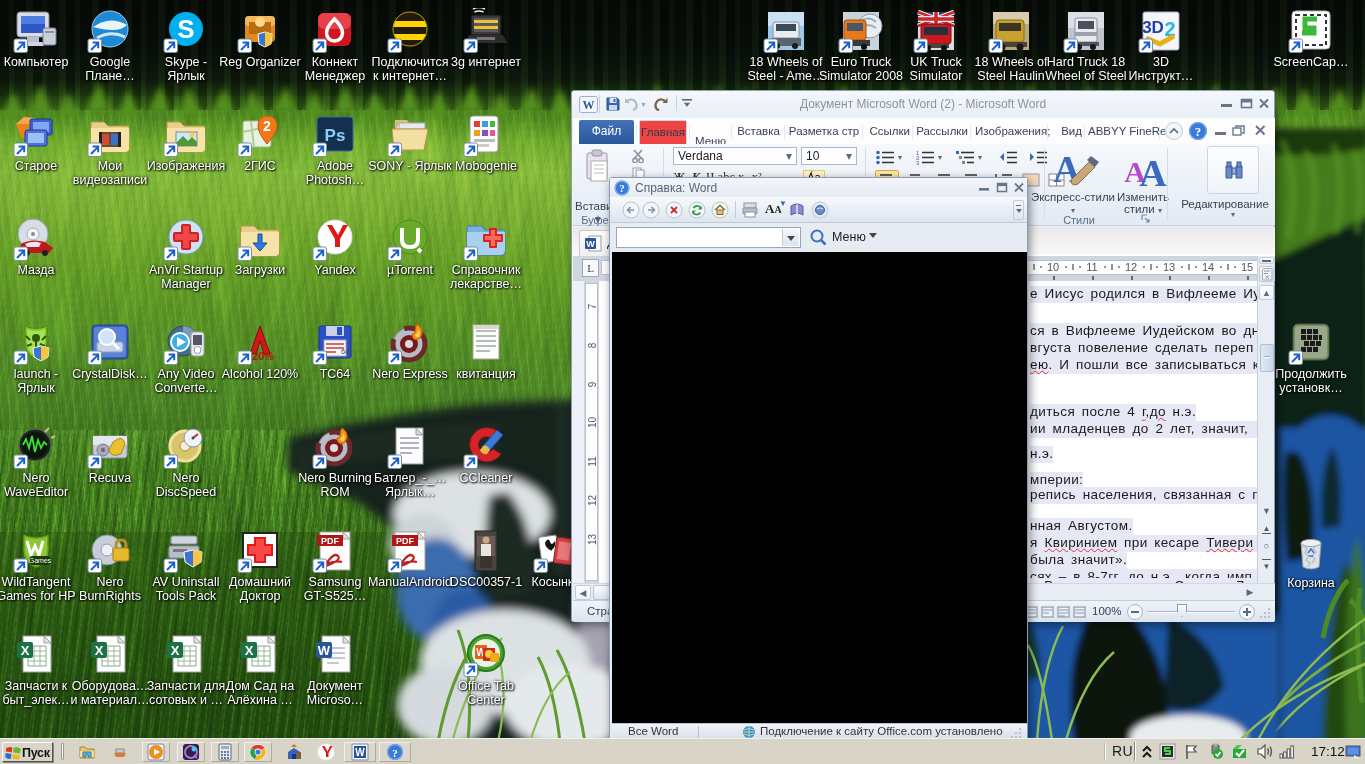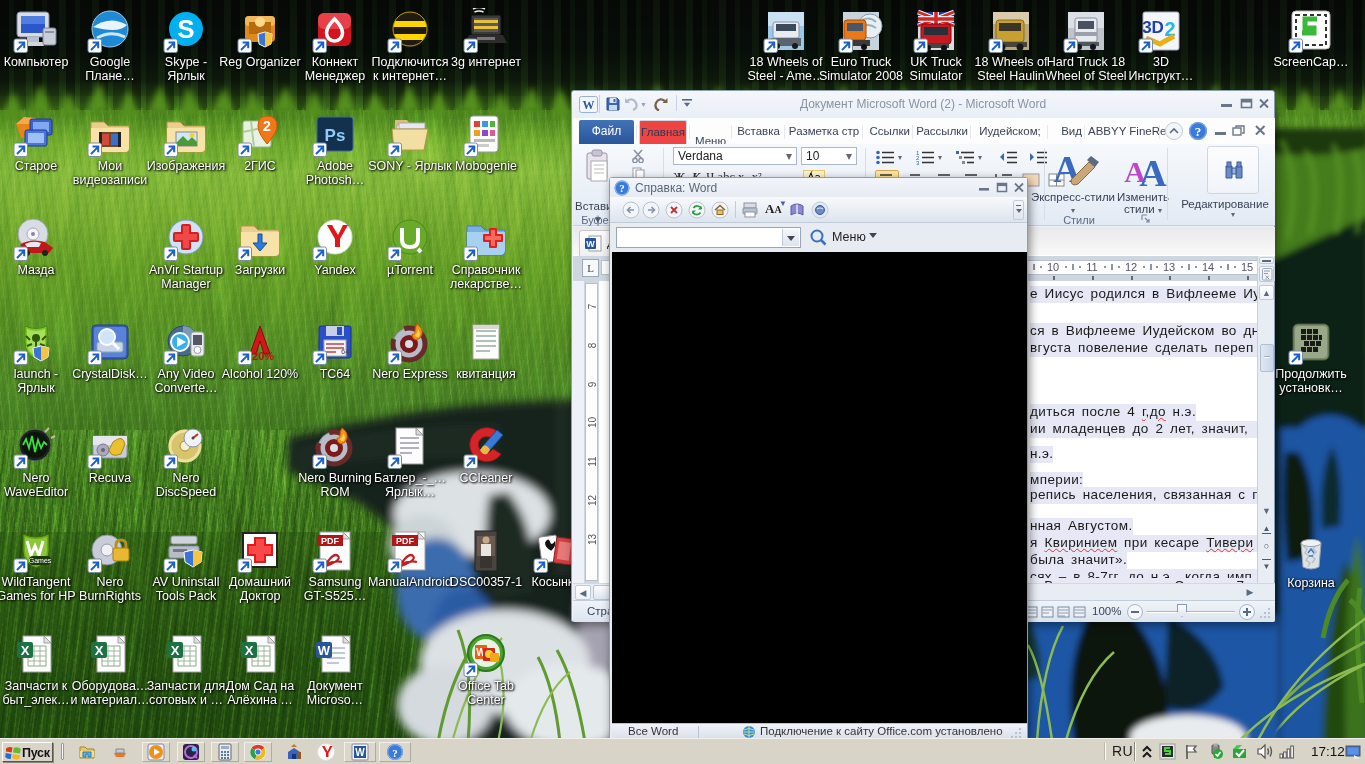--- a/index.html
+++ b/index.html
@@ -891,21 +891,21 @@
         <div class="ab" style="left:119px;top:12px;width:37px;height:24px;color:#3a4356;font-size:11.5px;text-align:center;line-height:23px;white-space:nowrap">Меню</div>
         <div class="ab" style="left:158px;top:7px;width:1px;height:14px;background:#e6eaef"></div>
         <div class="ab" style="left:162px;top:2px;width:47px;height:24px;color:#3a4356;font-size:11.5px;text-align:center;line-height:23px;white-space:nowrap">Вставка</div>
         <div class="ab" style="left:211px;top:7px;width:1px;height:14px;background:#e6eaef"></div>
         <div class="ab" style="left:215px;top:2px;width:72px;height:24px;color:#3a4356;font-size:11.5px;text-align:center;line-height:23px;white-space:nowrap">Разметка стр</div>
         <div class="ab" style="left:289px;top:7px;width:1px;height:14px;background:#e6eaef"></div>
         <div class="ab" style="left:294px;top:2px;width:43px;height:24px;color:#3a4356;font-size:11.5px;text-align:right;line-height:23px;white-space:nowrap">Ссылки</div>
         <div class="ab" style="left:339px;top:7px;width:1px;height:14px;background:#e6eaef"></div>
         <div class="ab" style="left:343px;top:2px;width:52px;height:24px;color:#3a4356;font-size:11.5px;text-align:center;line-height:23px;white-space:nowrap">Рассылки</div>
         <div class="ab" style="left:397px;top:7px;width:1px;height:14px;background:#e6eaef"></div>
-        <div class="ab" style="left:402px;top:2px;width:70px;height:24px;color:#3a4356;font-size:11.5px;text-align:center;line-height:23px;white-space:nowrap">Иудейском;</div>
+        <div class="ab" style="left:402px;top:2px;width:70px;height:24px;color:#3a4356;font-size:11.5px;text-align:center;line-height:23px;white-space:nowrap">Изображения;</div>
         <div class="ab" style="left:474px;top:7px;width:1px;height:14px;background:#e6eaef"></div>
         <div class="ab" style="left:479px;top:2px;width:30px;height:24px;color:#3a4356;font-size:11.5px;text-align:right;line-height:23px;white-space:nowrap">Вид</div>
         <div class="ab" style="left:511px;top:7px;width:1px;height:14px;background:#e6eaef"></div>
         <div class="ab" style="left:515px;top:2px;width:69px;height:24px;color:#3a4356;font-size:11.5px;text-align:center;line-height:23px;white-space:nowrap">ABBYY FineRe</div>
         <div class="ab" style="left:586px;top:7px;width:1px;height:14px;background:#e6eaef"></div>
         <svg class="ab" style="left:590px;top:4px" width="22" height="18">
           <circle cx="11" cy="9" r="8.5" fill="#f4f7fa" stroke="#c0cbd8"></circle>
           <path d="M7 11 l4 -4 4 4" stroke="#5a6a80" stroke-width="1.6" fill="none"></path>
         </svg>
 <svg class="ab" style="left:615px;top:3px" width="20" height="20">
@@ -1136,20 +1136,21 @@
         <div class="ab" style="left:0;top:98px;width:16px;text-align:center;font-size:10px;color:#556;transform:rotate(-90deg)">9</div>
         <div class="ab" style="left:0;top:136px;width:16px;text-align:center;font-size:10px;color:#556;transform:rotate(-90deg)">10</div>
         <div class="ab" style="left:0;top:175px;width:16px;text-align:center;font-size:10px;color:#556;transform:rotate(-90deg)">11</div>
         <div class="ab" style="left:0;top:214px;width:16px;text-align:center;font-size:10px;color:#556;transform:rotate(-90deg)">12</div>
         <div class="ab" style="left:0;top:253px;width:16px;text-align:center;font-size:10px;color:#556;transform:rotate(-90deg)">13</div>
       </div>
       <div class="ab" style="left:27px;top:190px;width:658px;height:302px;background:#fff;overflow:hidden">
         <div class="ab" style="left:431px;top:5px;height:17px;background:#e6e8f5;padding-right:40px;font-size:13.5px;letter-spacing:.4px;word-spacing:2.5px;color:#1a1a1a;white-space:nowrap">е Иисус родился в Вифлееме Иу,</div>
         <div class="ab" style="left:431px;top:42px;height:17px;background:#e6e8f5;padding-right:40px;font-size:13.5px;letter-spacing:.4px;word-spacing:2.5px;color:#1a1a1a;white-space:nowrap">ся в Вифлееме Иудейском во дн</div>
         <div class="ab" style="left:431px;top:59px;height:17px;background:#e6e8f5;padding-right:40px;font-size:13.5px;letter-spacing:.4px;word-spacing:2.5px;color:#1a1a1a;white-space:nowrap">вгуста повеление сделать переп</div>
+        <div class="ab" style="left:431px;top:76px;height:17px;background:#e6e8f5;padding-right:40px;font-size:13.5px;letter-spacing:.4px;word-spacing:2.5px;color:#1a1a1a;white-space:nowrap"><span style="text-decoration:underline wavy #e03030 1px">ею</span>. И пошли все записываться к</div>
         <div class="ab" style="left:431px;top:123px;height:17px;background:#e6e8f5;font-size:13.5px;letter-spacing:.4px;word-spacing:2.5px;color:#1a1a1a;white-space:nowrap">диться после 4 <span style="text-decoration:underline wavy #e03030 1px">г,до</span> н.э.</div>
         <div class="ab" style="left:431px;top:140px;height:17px;background:#e6e8f5;padding-right:40px;font-size:13.5px;letter-spacing:.4px;word-spacing:2.5px;color:#1a1a1a;white-space:nowrap">ии младенцев до 2 лет, значит,</div>
         <div class="ab" style="left:431px;top:165px;height:17px;background:#e6e8f5;font-size:13.5px;letter-spacing:.4px;word-spacing:2.5px;color:#1a1a1a;white-space:nowrap">н.э.</div>
         <div class="ab" style="left:431px;top:191px;height:17px;background:#e6e8f5;font-size:13.5px;letter-spacing:.4px;word-spacing:2.5px;color:#1a1a1a;white-space:nowrap">мперии:</div>
         <div class="ab" style="left:431px;top:206px;height:17px;background:#e6e8f5;padding-right:40px;font-size:13.5px;letter-spacing:.4px;word-spacing:2.5px;color:#1a1a1a;white-space:nowrap">репись населения, связанная с п</div>
         <div class="ab" style="left:431px;top:237px;height:17px;background:#e6e8f5;font-size:13.5px;letter-spacing:.4px;word-spacing:2.5px;color:#1a1a1a;white-space:nowrap">нная Августом.</div>
         <div class="ab" style="left:431px;top:254px;height:17px;background:#e6e8f5;padding-right:40px;font-size:13.5px;letter-spacing:.4px;word-spacing:2.5px;color:#1a1a1a;white-space:nowrap">я <span style="text-decoration:underline wavy #e03030 1px">Квиринием</span> при кесаре <span style="text-decoration:underline wavy #e03030 1px">Тивери</span></div>
         <div class="ab" style="left:431px;top:271px;height:17px;background:#e6e8f5;font-size:13.5px;letter-spacing:.4px;word-spacing:2.5px;color:#1a1a1a;white-space:nowrap">была значит».</div>
         <div class="ab" style="left:431px;top:288px;height:17px;background:#e6e8f5;padding-right:40px;font-size:13.5px;letter-spacing:.4px;word-spacing:2.5px;color:#1a1a1a;white-space:nowrap">сях – в 8-7гг. до н.э., когда имп</div>
         <div class="ab" style="left:431px;top:297px;height:17px;background:#e6e8f5;padding-right:40px;font-size:13.5px;letter-spacing:.4px;word-spacing:2.5px;color:#1a1a1a;white-space:nowrap">я Вара – правителя Сирии с 7</div>

